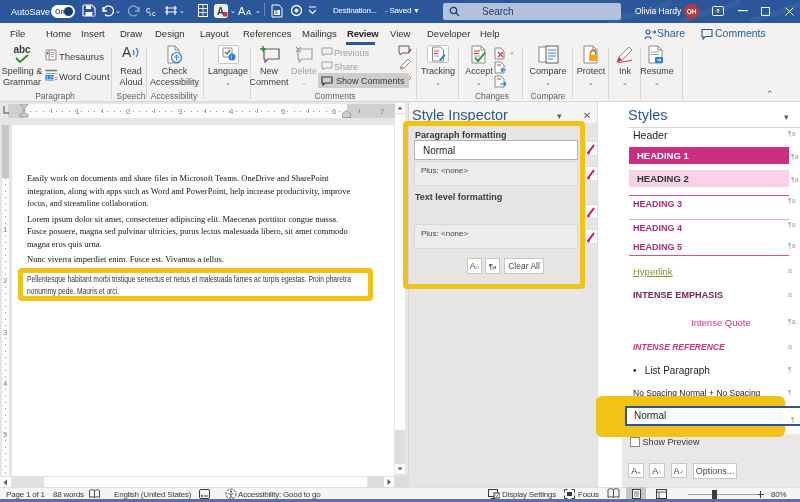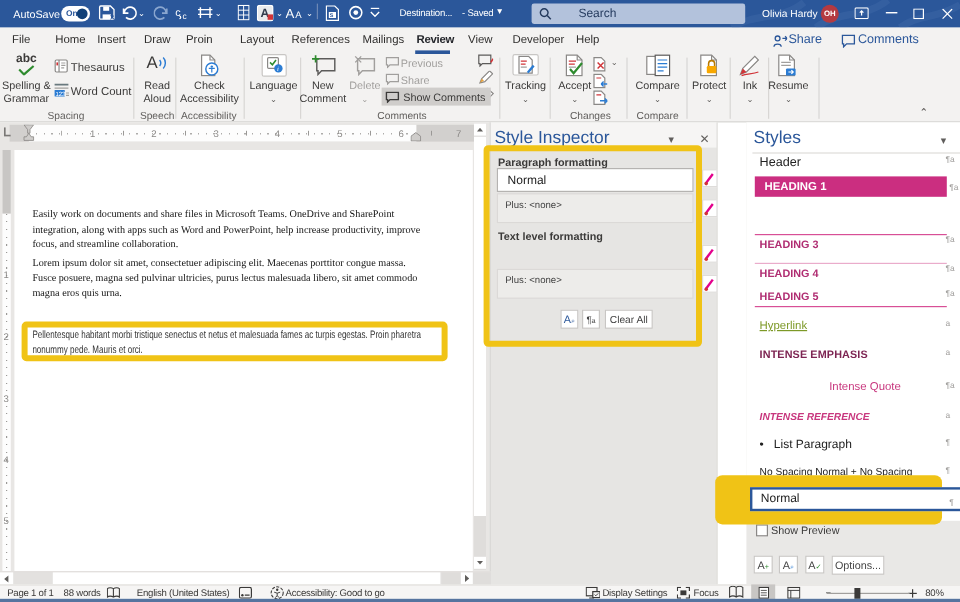--- a/index.html
+++ b/index.html
@@ -165,21 +165,21 @@
   <svg class="tbi" style="left:785px; top:7px;" width="9" height="9" viewBox="0 0 9 9">
         <path d="M0.5 0.5 L8.5 8.5 M8.5 0.5 L0.5 8.5" stroke="#fff"></path>
       </svg>
 </div>
 
 <div id="tabs">
   <span style="left:10px;">File</span>
   <span style="left:46px;">Home</span>
   <span style="left:81px;">Insert</span>
   <span style="left:120px;">Draw</span>
-  <span style="left:155px;">Proin</span>
+  <span style="left:155px;">Design</span>
   <span style="left:200px;">Layout</span>
   <span style="left:243px;">References</span>
   <span style="left:302px;">Mailings</span>
   <span class="sel" style="left:347px;">Review</span>
   <span style="left:390px;">View</span>
   <span style="left:427px;">Developer</span>
   <span style="left:480px;">Help</span>
   <div class="underline"></div>
   <span class="blue" style="left:657px; font-size:10.5px; top:4px;">Share</span>
   <span class="blue" style="left:715px; font-size:10.5px; top:4px;">Comments</span>
@@ -199,21 +199,21 @@
   <div class="gsep" style="left:203px;"></div>
   <div class="gsep" style="left:250px;"></div>
   <div class="gsep" style="left:416px;"></div>
   <div class="gsep" style="left:458px;"></div>
   <div class="gsep" style="left:522px;"></div>
   <div class="gsep" style="left:572px;"></div>
   <div class="gsep" style="left:608px;"></div>
   <div class="gsep" style="left:640px;"></div>
   <div class="gsep" style="left:682px;"></div>
 
-  <div class="glabel" style="left:25px; width:60px;">Spacing</div>
+  <div class="glabel" style="left:25px; width:60px;">Paragraph</div>
   <div class="glabel" style="left:101px; width:60px;">Speech</div>
   <div class="glabel" style="left:144px; width:60px;">Accessibility</div>
   <div class="glabel" style="left:305px; width:60px;">Comments</div>
   <div class="glabel" style="left:462px; width:60px;">Changes</div>
   <div class="glabel" style="left:518px; width:60px;">Compare</div>
 
   <div class="icon" style="left:11px; top:-1px; width:22px; text-align:center; font-size:10px; font-weight:bold; color:#3b3a39;">abc</div>
   <svg class="icon" style="left:14px; top:9px;" width="16" height="9" viewBox="0 0 16 9">
         <path d="M2 4 L6 8 L14 1" fill="none" stroke="#2e8b2e" stroke-width="1.8"></path>
       </svg>
@@ -396,20 +396,21 @@
     <span class="num" style="top:100px;">1</span>
     <span class="num" style="top:151px;">2</span>
     <span class="num" style="top:203px;">3</span>
     <span class="num" style="top:254px;">4</span>
     <span class="num" style="top:305px;">5</span>
   </div>
   <div id="page"></div>
   <div id="doctext">
     <p>Easily work on documents and share files in Microsoft Teams. OneDrive and SharePoint integration, along with apps such as Word and PowerPoint, help increase productivity, improve focus, and streamline collaboration.</p>
     <p>Lorem ipsum dolor sit amet, consectetuer adipiscing elit. Maecenas porttitor congue massa. Fusce posuere, magna sed pulvinar ultricies, purus lectus malesuada libero, sit amet commodo magna eros quis urna.</p>
+    <p>Nunc viverra imperdiet enim. Fusce est. Vivamus a tellus.</p>
   </div>
   <div id="sanspara">Pellentesque habitant morbi tristique senectus et netus et malesuada fames ac turpis egestas. Proin pharetra nonummy pede. Mauris et orci.</div>
   <div id="vscroll">
     <div class="btn" style="top:0;">
           <svg width="10" height="10" viewBox="0 0 10 10">
             <path d="M2.5 6.5 L5 3.5 L7.5 6.5 z" fill="#605e5c"></path>
           </svg>
         </div>
     <div class="thumb"></div>
     <div class="btn" style="top:361px;">
@@ -461,20 +462,21 @@
 
 <div id="stpane">
   <div class="abs" style="left:0; top:0; width:202px; height:332px; background:#fff;"></div>
   <div class="abs" style="left:5px; top:25px; width:190px; height:1px; background:#dedcda;"></div>
   <div class="panetitle" style="left:6px; top:5px;">Styles</div>
   <div class="panectl" style="left:162px; top:10px;">▾</div>
   <div class="panectl" style="left:188px; top:9px; font-size:10px;">✕</div>
 
   <div class="strow" style="left:11px; top:27px; font-size:10.5px;">Header<span class="pmark" style="left:155px;">¶a</span></div>
   <div class="strow" style="left:7px; top:45px; width:160px; height:17px; background:#cb2e80; color:#fff; font-weight:bold; line-height:17px; padding-left:8px; font-size:9.5px;">HEADING 1<span class="pmark" style="left:162px;">¶a</span></div>
+  <div class="strow" style="left:7px; top:68px; width:160px; height:17px; background:#f8d2e7; color:#333; font-weight:bold; line-height:17px; padding-left:8px; font-size:9.5px;">HEADING 2<span class="pmark" style="left:162px;">¶a</span></div>
   <div class="strow" style="left:7px; top:93px; color:#b02d72; font-weight:bold; padding:3px 0 0 4px; width:160px; font-size:9px; border-top:1.5px solid #d84f96;">HEADING 3<span class="pmark" style="left:159px;">¶a</span></div>
   <div class="strow" style="left:7px; top:117px; color:#b02d72; font-weight:bold; padding:3px 0 0 4px; width:160px; font-size:9px; border-top:1px solid #eaaccb;">HEADING 4<span class="pmark" style="left:159px;">¶a</span></div>
   <div class="strow" style="left:7px; top:139px; color:#b02d72; font-weight:bold; padding:1px 0 3px 4px; width:160px; font-size:9px; border-bottom:1.5px solid #d84f96;">HEADING 5<span class="pmark" style="left:159px;">¶a</span></div>
   <div class="strow" style="left:11px; top:164px; color:#7d9927; text-decoration:underline; font-size:9.5px;">Hyperlink<span class="pmark" style="left:155px;">a</span></div>
   <div class="strow" style="left:11px; top:188px; color:#7d2452; font-weight:bold; font-size:9px; letter-spacing:0.1px;">INTENSE EMPHASIS<span class="pmark" style="left:155px;">a</span></div>
   <div class="strow" style="left:69px; top:215px; color:#c8377e; font-size:9.5px;">Intense Quote<span class="pmark" style="left:97px;">¶a</span></div>
   <div class="strow" style="left:11px; top:240px; color:#c8377e; font-weight:bold; font-style:italic; font-size:8.5px;">INTENSE REFERENCE<span class="pmark" style="left:155px;">a</span></div>
   <div class="strow" style="left:11px; top:263px; font-size:10px;">•&nbsp;&nbsp;&nbsp;List Paragraph<span class="pmark" style="left:155px;">¶</span></div>
   <div class="strow" style="left:11px; top:286px; font-size:8.5px;">No Spacing Normal + No Spacing<span class="pmark" style="left:155px;">¶</span></div>
   <div class="abs" style="left:3px; top:304px; width:179px; height:20px; background:#fff; border:2px solid #2b579a; font-size:10px; line-height:16px; padding-left:7px; color:#222; z-index:6;">Normal<span style="position:absolute; left:164px; top:4px; font-size:7px; color:#a19f9d;">¶</span></div>

